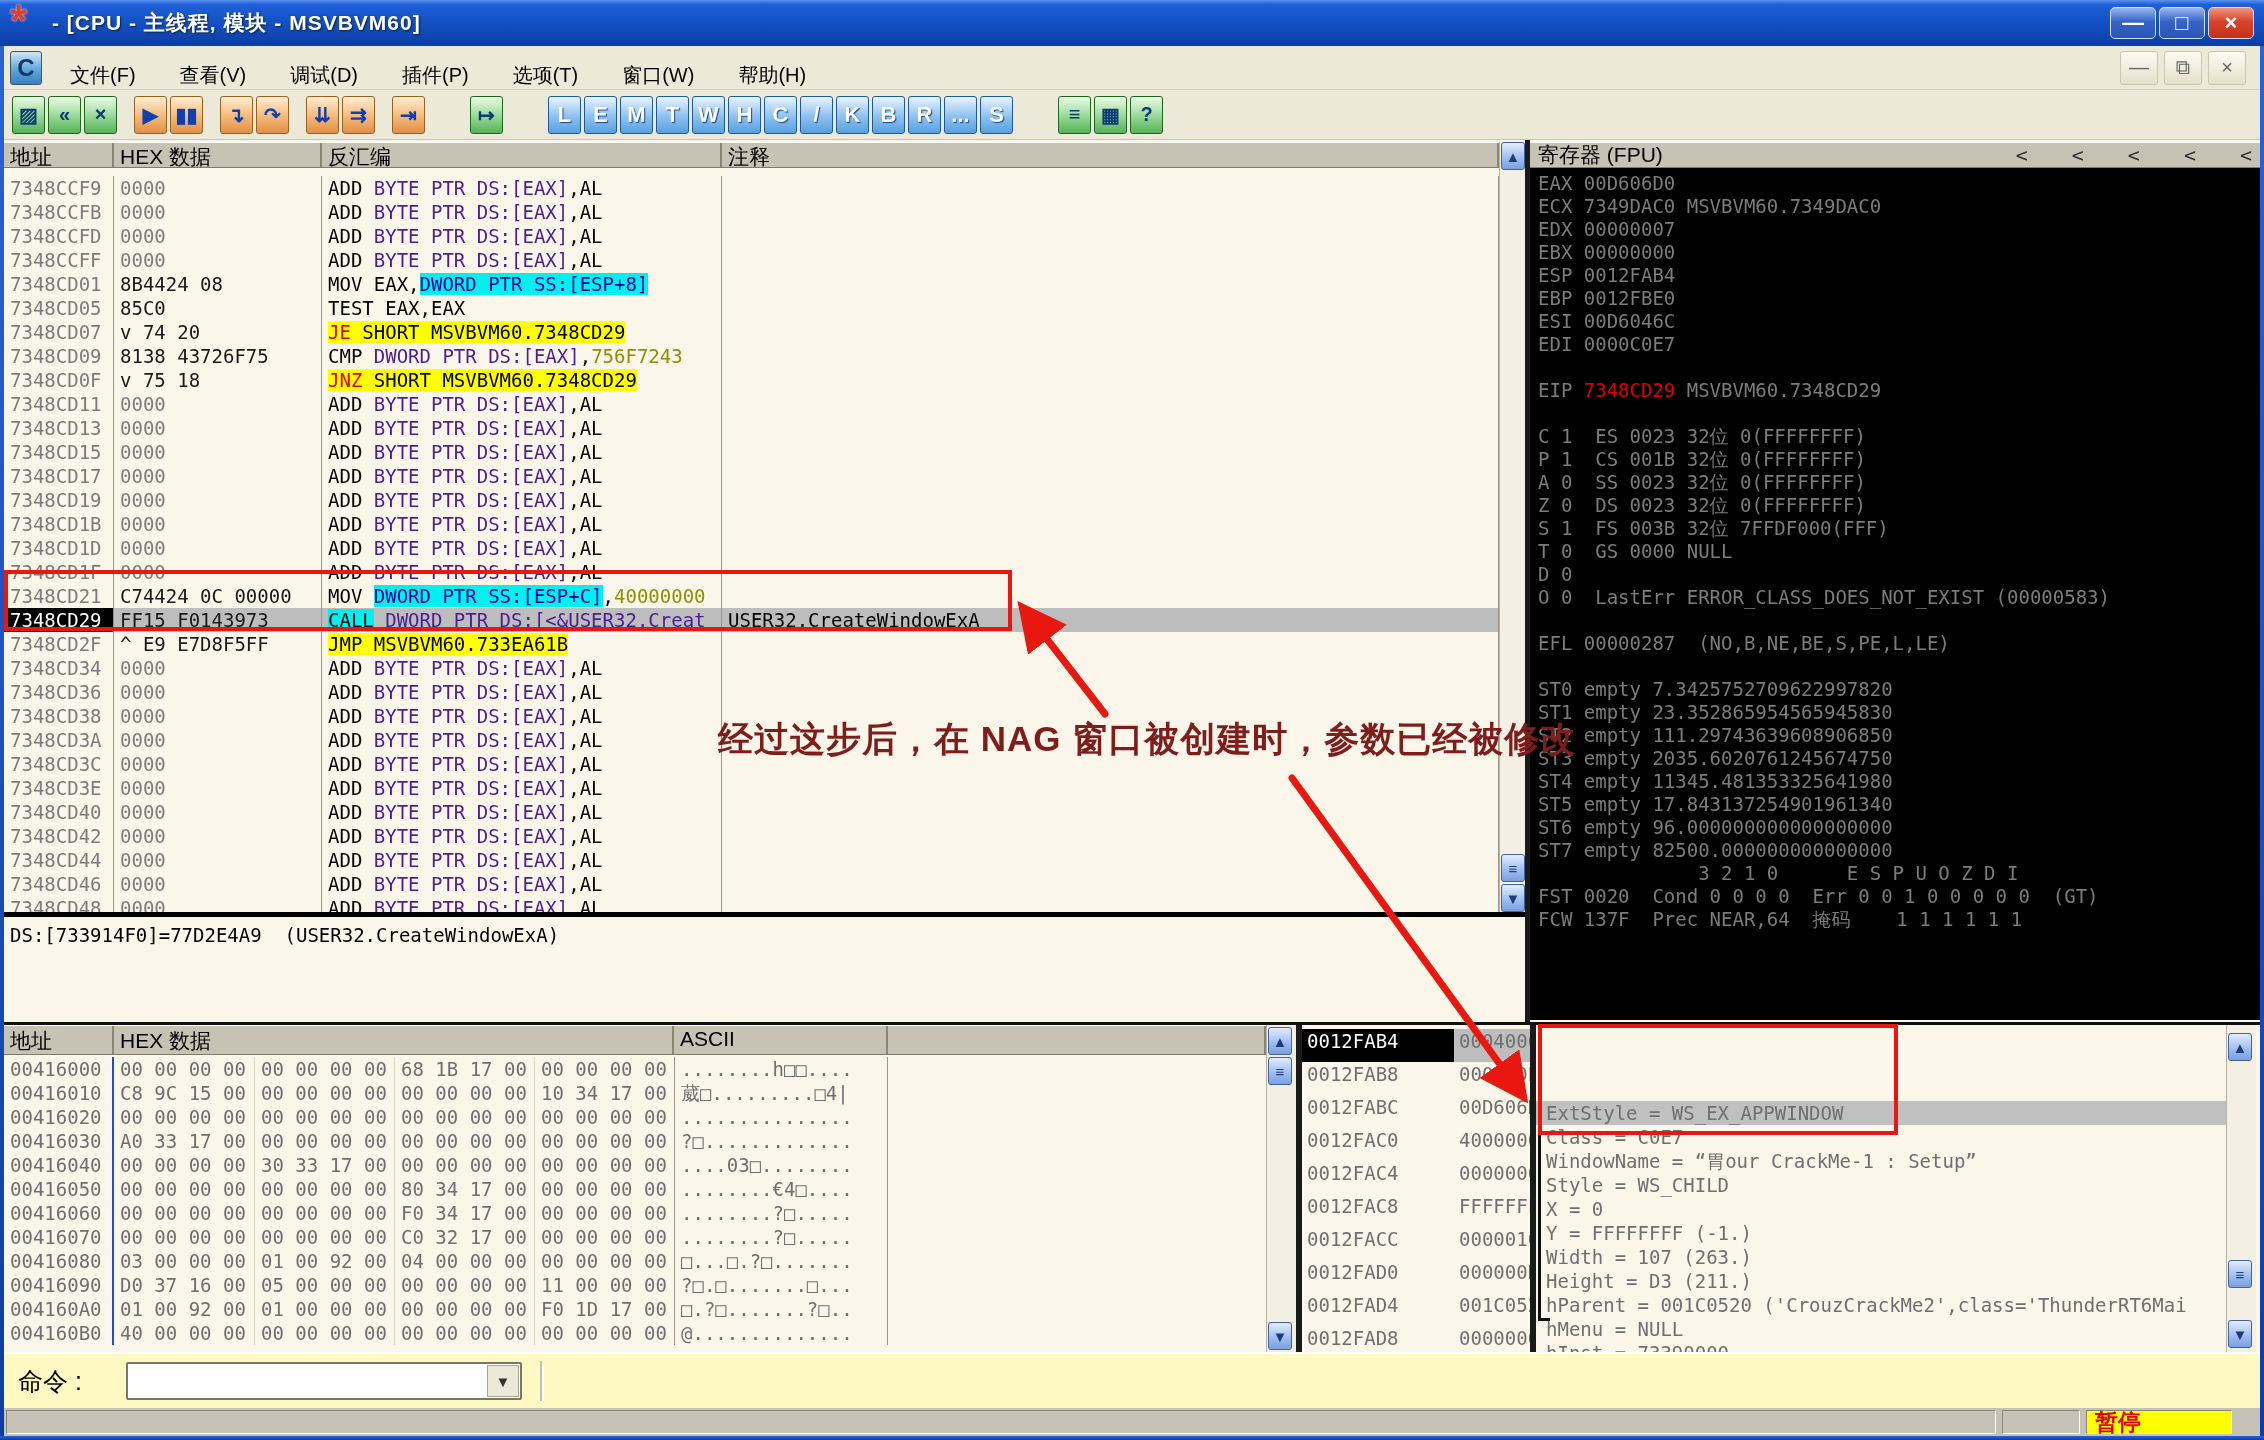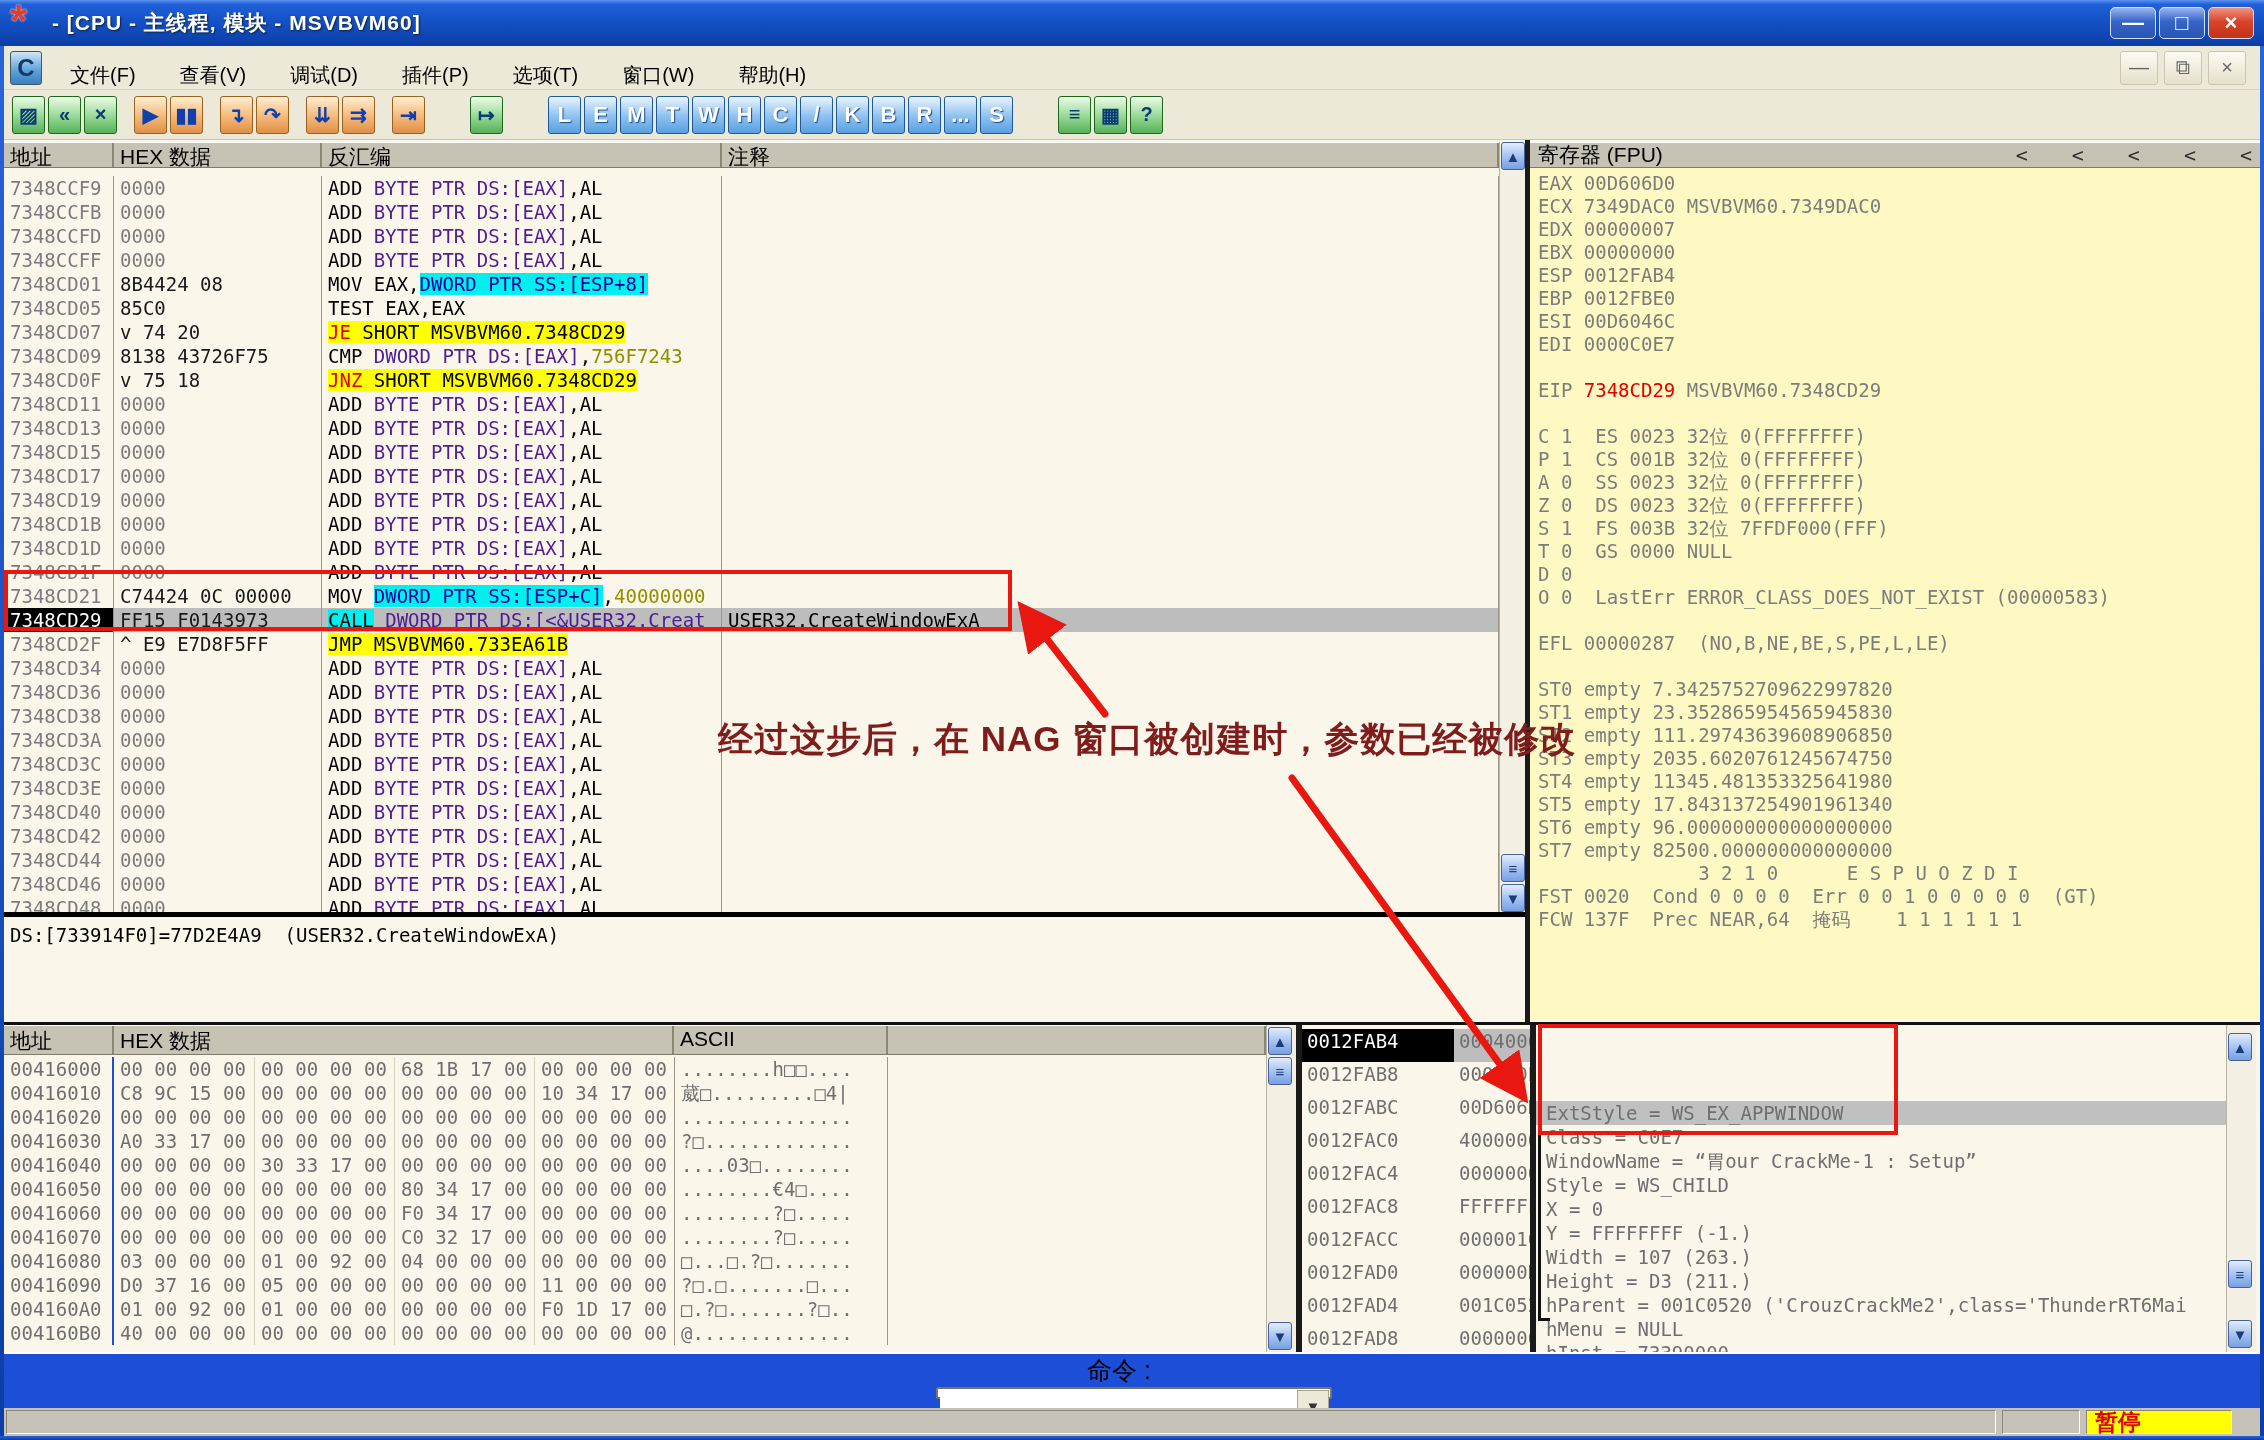--- a/index.html
+++ b/index.html
@@ -64,21 +64,21 @@
   .dis-info { position:absolute; left:0; top:777px; width:1521px; height:40px; background:#faf6e9;
     color:#000; padding:6px 6px; }
   .vsep { position:absolute; left:1521px; top:0; width:5px; height:882px; background:#1a1a1a; }
 
   
   .sb { position:absolute; background:#f3efe2; border-left:1px solid #b8b4a4; }
   .sb .btn { position:absolute; left:1px; width:24px; height:28px; border:1px solid #46629a; border-radius:3px;
     background:linear-gradient(180deg,#e2ecfc,#9cbcf0 60%,#78a0e0); color:#1b3e78; font-size:15px;
     display:flex; align-items:center; justify-content:center; font-weight:bold; }
 
-  .regs { position:absolute; left:1526px; top:2px; width:730px; height:878px; background:#fef9c3; }
+  .regs { position:absolute; left:1526px; top:2px; width:730px; height:878px; background:#000000; }
   .reg-head { position:absolute; left:0; top:0; width:730px; height:26px; display:flex; align-items:center;
     padding:0 8px; }
   .reg-head .lbl { flex:1; }
   .reg-head .tog { color:#333; font-size:20px; margin-left:44px; font-family:"DejaVu Sans Mono",monospace; }
   .reg-body { position:absolute; left:8px; top:30px; width:714px; }
   .reg-body div { line-height:23px; }
   .t-r { color:#e00000; }
 
   
   .bottom { position:absolute; left:4px; top:1022px; width:2256px; height:330px; background:#faf6e9;
@@ -98,22 +98,22 @@
   .srow.sel { background:#bdbdbd; }
   .srow.sel .sa { background:#000; color:#fff; }
   .bsep { position:absolute; top:0; width:6px; height:330px; background:#1a1a1a; }
   .args { position:absolute; left:1532px; top:0; width:690px; height:330px; overflow:hidden; background:#faf6e9; }
   .arow { height:24px; color:#6f6f6f; padding:0 10px; overflow:hidden; white-space:pre; }
   .arow.sel { background:#c0c0c0; }
   .abracket { position:absolute; left:2px; top:4px; width:12px; height:292px;
     border-left:3px solid #111; border-bottom:3px solid #111; }
 
   
-  .cmdbar { position:absolute; left:4px; top:1352px; width:2256px; height:56px; background:#1d4ed8;
-    border-top:2px solid #fff; display:flex; align-items:center;flex-direction:column; }
+  .cmdbar { position:absolute; left:4px; top:1352px; width:2256px; height:56px; background:#fef9c3;
+    border-top:2px solid #fff; display:flex; align-items:center; }
   .cmdlbl { font-size:25px; color:#000; margin-left:14px; width:104px; }
   .combo { position:relative; width:396px; height:38px; background:#fff; border:2px solid #7a7664;
     border-radius:2px; margin-left:4px; }
   .combo input { position:absolute; left:2px; top:2px; width:358px; height:30px; border:none; outline:none;
     font-size:20px; font-family:"DejaVu Sans Mono",monospace; }
   .combo .drop { position:absolute; right:1px; top:1px; width:32px; height:32px; background:#ece9d8;
     border:1px solid #aaa694; display:flex; align-items:center; justify-content:center; color:#333; font-size:15px; }
   .cmdsep { width:3px; height:40px; border-left:2px solid #c4c0ac; border-right:2px solid #fff; margin-left:18px; }
   .statusbar { position:absolute; left:4px; top:1408px; width:2256px; height:28px; background:#c6c2b8;
     display:flex; align-items:center; gap:6px; padding:2px 2px; }

